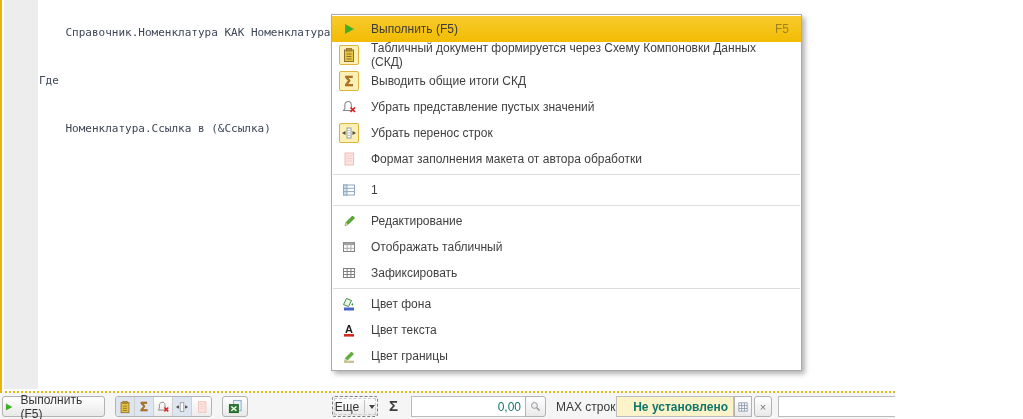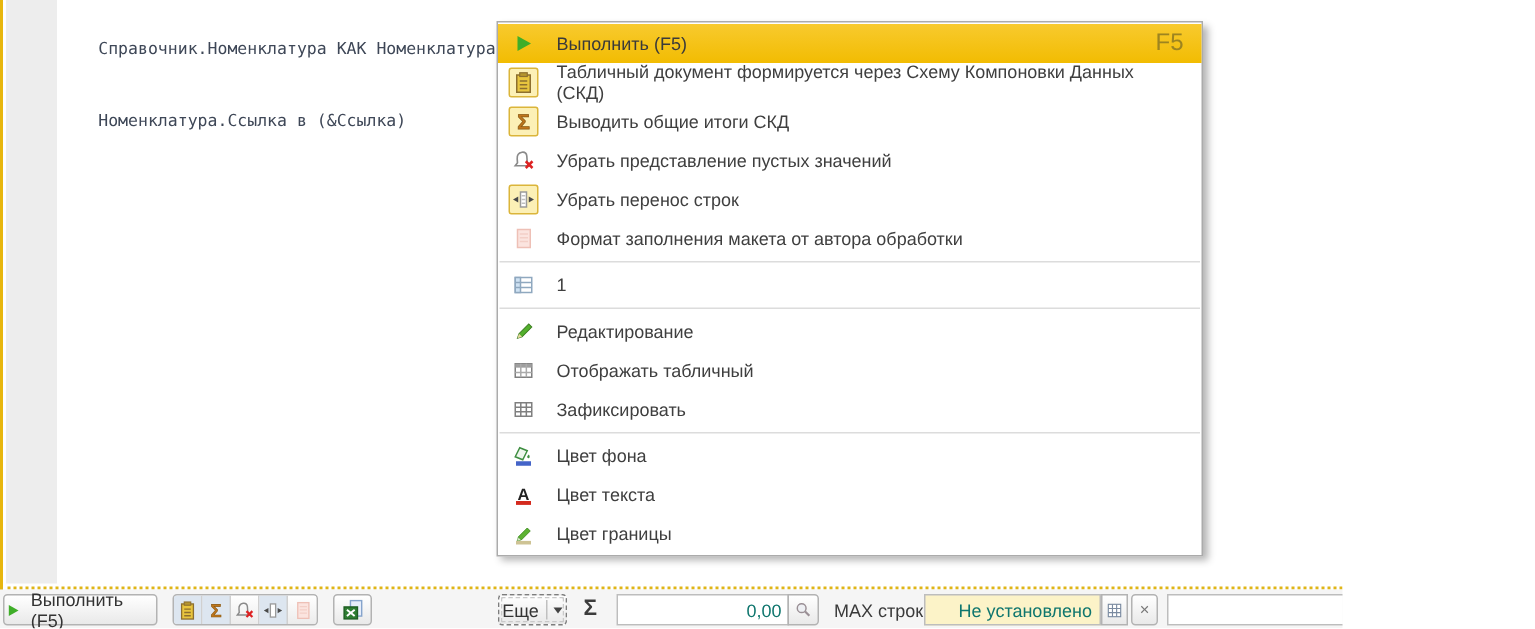--- a/index.html
+++ b/index.html
@@ -17,21 +17,21 @@
   
   .menu{position:absolute;left:331px;top:14px;width:471px;background:#fff;
         border:1px solid #ababab;box-shadow:3px 3px 5px rgba(0,0,0,.3);
         padding:1px 0;box-sizing:border-box;z-index:5;}
   .mi{height:26px;display:flex;align-items:center;padding:0 12px 0 7px;
       font-size:12px;color:#3f3f3f;cursor:default;}
   .mi .icbox{width:20px;height:20px;display:flex;align-items:center;justify-content:center;
              margin-right:12px;box-sizing:border-box;flex:none;}
   .icbox.pressed{background:#fcf0b6;border:1px solid #dbb53a;border-radius:2px;}
   .mi.selected{background:linear-gradient(#f8ca2e,#f2bc02);color:#3a3a3a;}
-  .mi .accel{margin-left:auto;color:#9d8420;font-size:16px;}
+  .mi .accel{margin-left:auto;color:#9d8420;font-size:12px;}
   .sep{height:1px;background:#dcdcdc;margin:2px 1px;}
   .icon16{width:16px;height:16px;display:block;}
   
   .toolbar{position:absolute;left:0;top:393px;width:1023px;height:26px;background:#f5f5f5;}
   .btn{position:absolute;top:3px;height:21px;box-sizing:border-box;
        background:linear-gradient(#ffffff,#e9e9e9);border:1px solid #b3b3b3;border-radius:3px;
        display:flex;align-items:center;justify-content:center;font-size:12px;color:#333;}
   .group{position:absolute;top:3px;display:flex;border:1px solid #b3b3b3;border-radius:3px;
          overflow:hidden;height:21px;box-sizing:border-box;}
   .gbtn{width:19px;height:19px;display:flex;align-items:center;justify-content:center;
@@ -52,20 +52,21 @@
 </style>
 </head>
 <body>
 
 <div class="screen">
 
   <div class="editor">
     <div class="gutter"></div>
     <div class="code">
       <div>    Справочник.Номенклатура КАК Номенклатура</div>
+      <div>Где</div>
       <div>    Номенклатура.Ссылка в (&amp;Ссылка)</div>
     </div>
     <div class="vscroll"></div>
     <div class="hscroll-cap"></div>
   </div>
 
   <div class="menu">
 
     <div class="mi selected">
       <span class="icbox">
@@ -293,21 +294,21 @@
     <div class="field num" style="left:411px;width:115px;">0,00</div>
     <div class="btn" style="left:525px;width:21px;border-radius:0 3px 3px 0;">
       <svg class="icon16" viewBox="0 0 16 16" style="width:13px;height:13px;">
         <circle cx="6.7" cy="6.7" r="3.6" fill="#eef0f4" stroke="#9a8f95" stroke-width="1.2"></circle>
         <line x1="9.5" y1="9.5" x2="13" y2="13" stroke="#9a8f95" stroke-width="1.8"></line>
       </svg>
     </div>
 
     <div class="tlabel" style="left:556px;">MAX строк:</div>
 
-    <div class="field yellow" style="left:616px;width:118px;">Не установлено</div>
+    <div class="field yellow" style="left:616px;width:118px;font-weight:bold;">Не установлено</div>
     <div class="btn" style="left:734px;width:18px;border-radius:0;">
       <svg class="icon16" viewBox="0 0 16 16" style="width:12px;height:12px;">
         <rect x="2.5" y="2.5" width="11" height="11" fill="#fff" stroke="#7a8aa0"></rect>
         <line x1="2.5" y1="6.2" x2="13.5" y2="6.2" stroke="#7a8aa0"></line>
         <line x1="2.5" y1="9.9" x2="13.5" y2="9.9" stroke="#7a8aa0"></line>
         <line x1="6.2" y1="2.5" x2="6.2" y2="13.5" stroke="#7a8aa0"></line>
         <line x1="9.9" y1="2.5" x2="9.9" y2="13.5" stroke="#7a8aa0"></line>
       </svg>
     </div>
     <div class="btn" style="left:754px;width:18px;color:#777;font-size:11px;">

